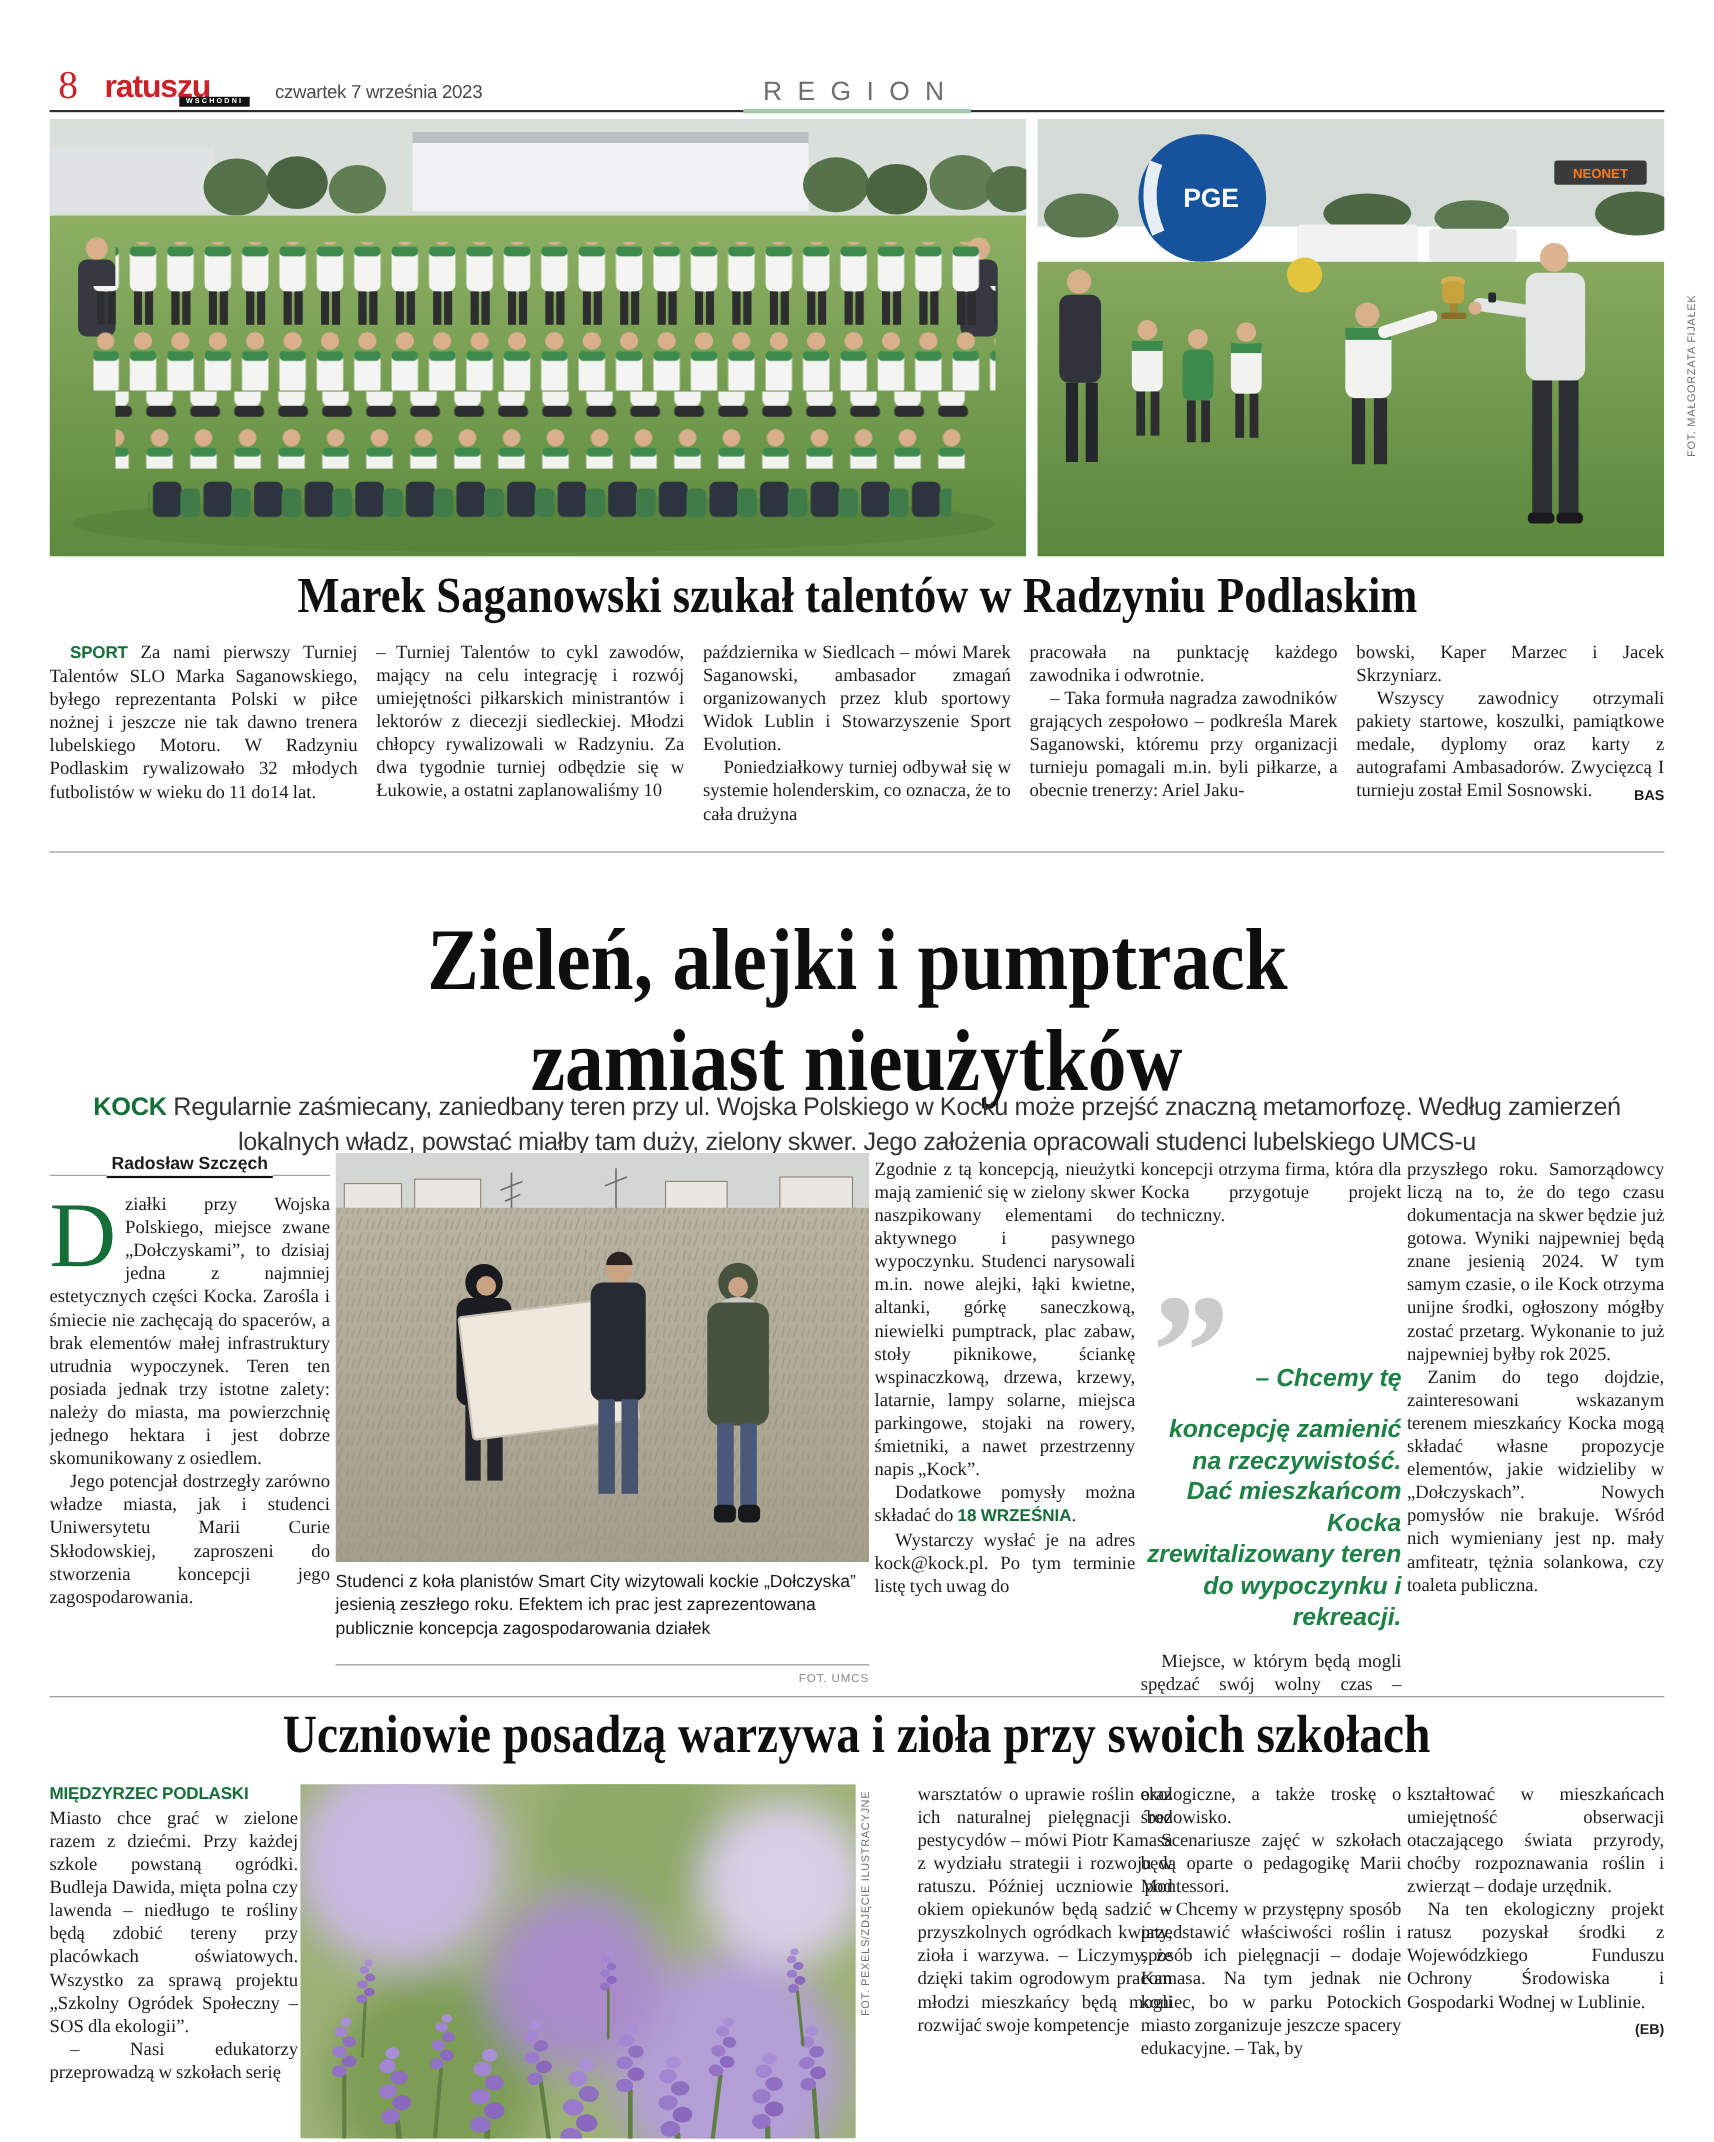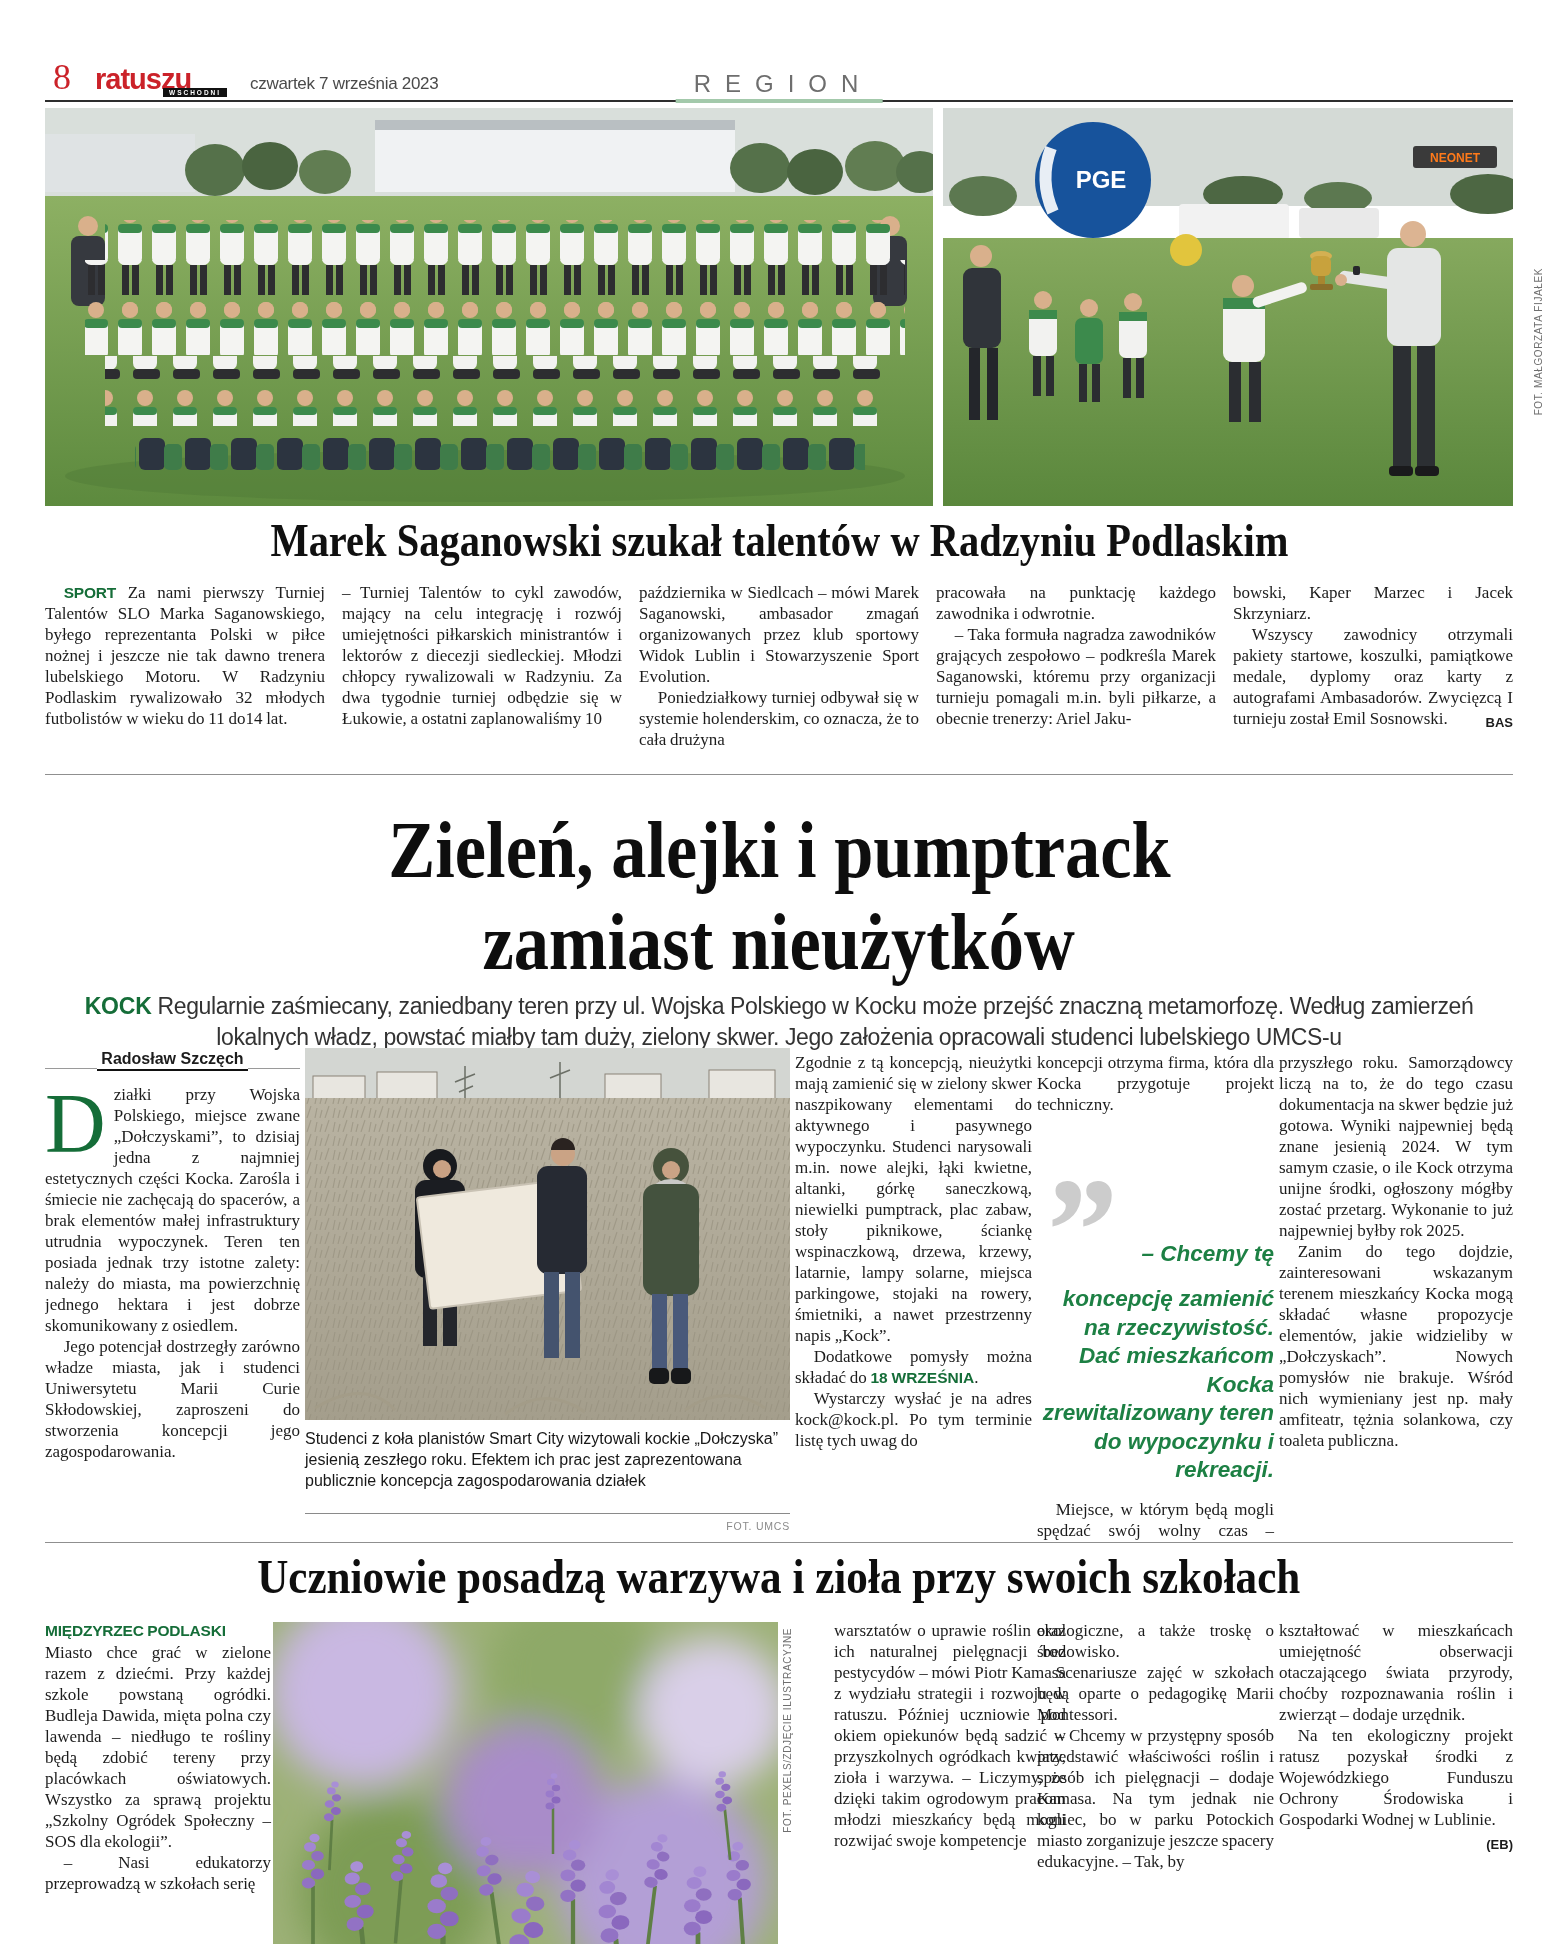--- a/index.html
+++ b/index.html
@@ -36,21 +36,21 @@
   .dropcap{float:left;font-size:84px;line-height:72px;padding:4px 8px 0 0;color:var(--accent);}
   .rule{position:absolute;left:45px;width:1468px;border:0;border-top:1px solid #8f8f8f;}
   .cond{display:inline-block;transform:scaleX(.88);transform-origin:center;white-space:nowrap;}
 
   
   .h-sport{position:absolute;left:45px;top:514px;width:1468px;text-align:center;font-size:46px;font-weight:bold;color:#101010;}
   .art1-cols{position:absolute;left:45px;top:582px;width:1468px;height:186px;display:flex;gap:17px;overflow:hidden;}
   .art1-cols .col{flex:1;}
 
   
-  .h-kock{position:absolute;left:45px;top:804px;width:1468px;text-align:center;font-size:80px;line-height:92px;font-weight:bold;color:#0e0e0e;}
+  .h-kock{position:absolute;left:45px;top:827px;width:1468px;text-align:center;font-size:80px;line-height:92px;font-weight:bold;color:#0e0e0e;}
   .lede{position:absolute;left:45px;top:978px;width:1468px;text-align:center;font-family:"Liberation Sans",sans-serif;font-size:23px;line-height:31px;color:#333;letter-spacing:-0.4px;margin-top:13px;}
   .lede .kicker{font-size:23px;}
   .art2-body{position:absolute;left:45px;top:1048px;width:1468px;height:492px;overflow:hidden;}
   .art2-body .abs{position:absolute;}
   .byline{left:0;top:2px;width:255px;display:flex;align-items:flex-end;font-family:"Liberation Sans",sans-serif;font-weight:bold;font-size:16px;}
   .byline::before,.byline::after{content:"";flex:1;border-bottom:1px solid #9a9a9a;margin-bottom:2px;}
   .byline b{border-bottom:2.5px solid #111;padding:0 4px 1px;font-weight:bold;white-space:nowrap;}
   .a2c1{left:0;top:36px;width:255px;}
   .a2photo{left:260px;top:0;width:485px;}
   .a2cap{left:260px;top:380px;width:485px;font-family:"Liberation Sans",sans-serif;font-size:16px;line-height:21px;color:#181818;text-align:left;}

